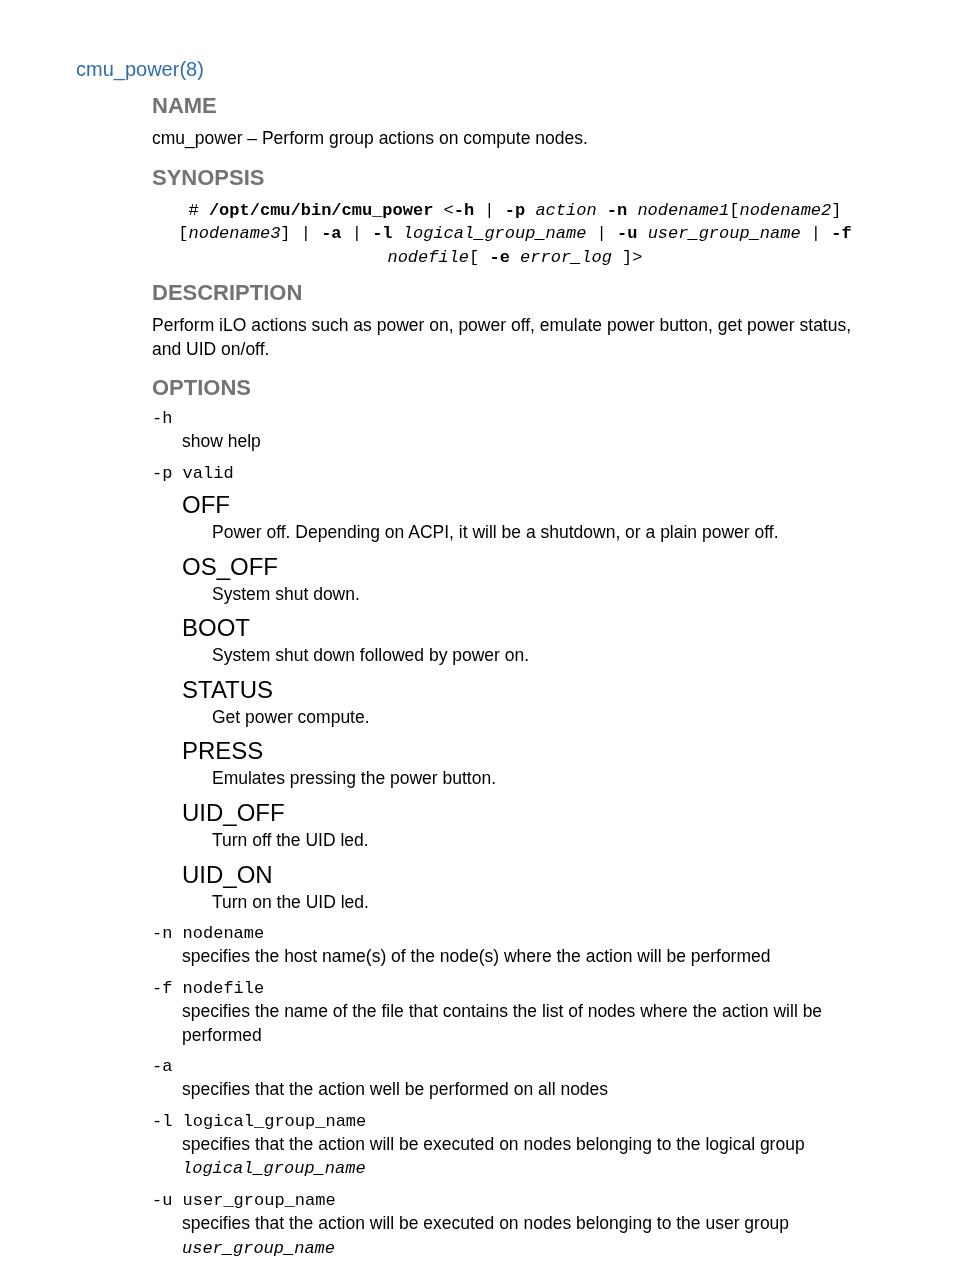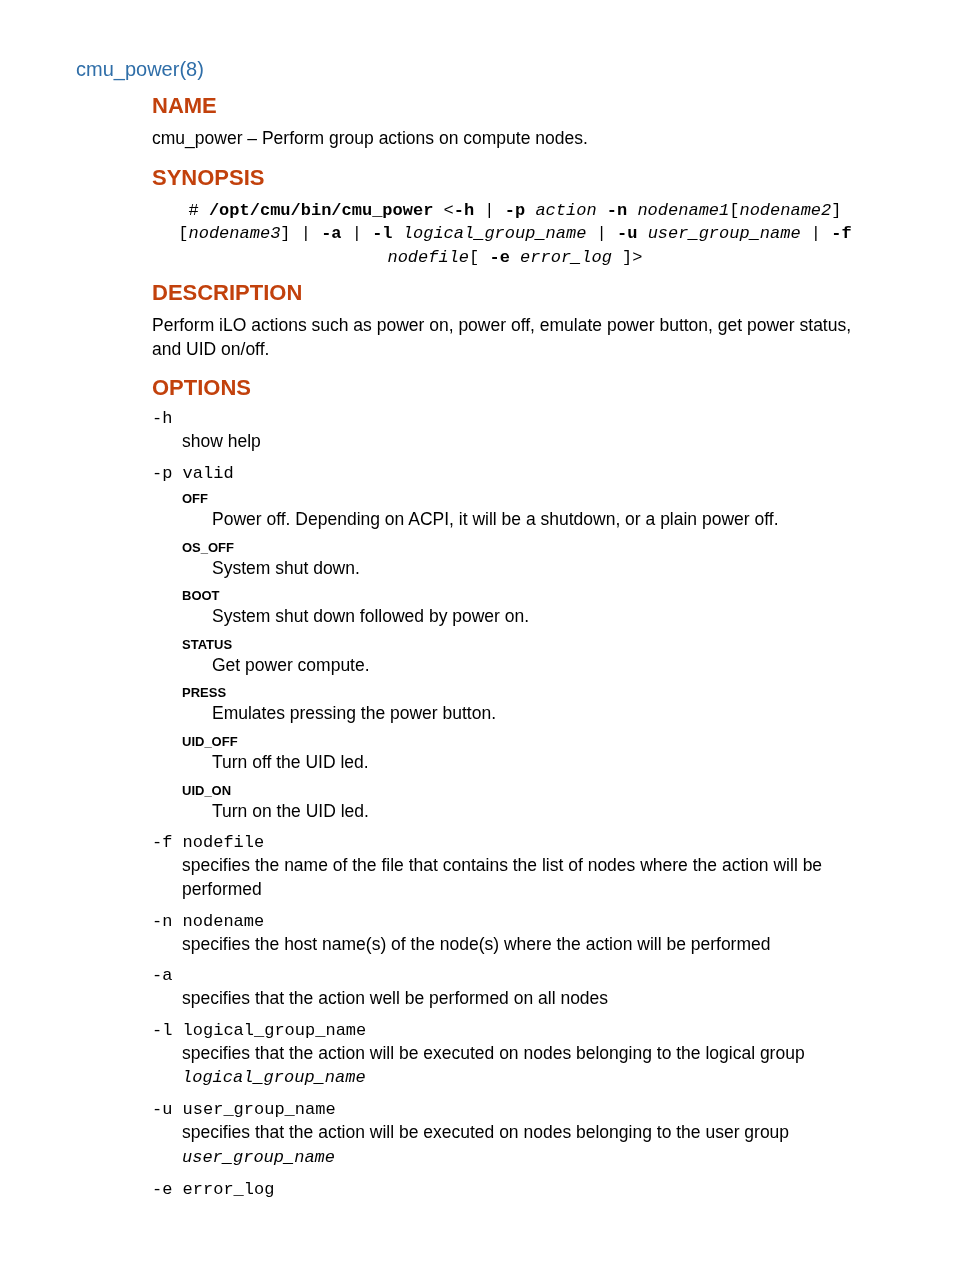--- a/index.html
+++ b/index.html
@@ -19,21 +19,21 @@
   .page-title {
     color: #2f6ea8;
     font-size: 20px;
     font-weight: 400;
     margin: 0 0 12px 0;
   }
   .content {
     margin-left: 76px;
   }
   .section-heading {
-    color: #c2410c;
+    color: #737373;
     font-weight: 700;
     font-size: 22px;
     margin: 0 0 8px 0;
   }
   .body-text {
     font-size: 17.5px;
     line-height: 1.35;
     margin: 0 0 14px 0;
     font-weight: 300;
   }
@@ -53,23 +53,23 @@
     font-size: 17px;
     margin: 0;
   }
   .opt-desc {
     font-size: 17.5px;
     line-height: 1.35;
     margin: 2px 0 0 30px;
     font-weight: 300;
   }
   .sub-term {
-    font-size: 13px;
+    font-size: 24px;
     margin: 8px 0 0 30px;
-    font-weight: 700;
+    font-weight: 400;
   }
   .sub-desc {
     font-size: 17.5px;
     line-height: 1.35;
     margin: 2px 0 0 60px;
     font-weight: 300;
   }
   .ital { font-style: italic; }
 </style>
 </head>
@@ -116,27 +116,27 @@
     <p class="sub-desc">Emulates pressing the power button.</p>
 
     <p class="sub-term">UID_OFF</p>
     <p class="sub-desc">Turn off the UID led.</p>
 
     <p class="sub-term">UID_ON</p>
     <p class="sub-desc">Turn on the UID led.</p>
   </div>
 
   <div class="opt-block">
-    <p class="opt-term mono">-f nodefile</p>
-    <p class="opt-desc">specifies the name of the file that contains the list of nodes where the action will be performed</p>
+    <p class="opt-term mono">-n nodename</p>
+    <p class="opt-desc">specifies the host name(s) of the node(s) where the action will be performed</p>
   </div>
 
   <div class="opt-block">
-    <p class="opt-term mono">-n nodename</p>
-    <p class="opt-desc">specifies the host name(s) of the node(s) where the action will be performed</p>
+    <p class="opt-term mono">-f nodefile</p>
+    <p class="opt-desc">specifies the name of the file that contains the list of nodes where the action will be performed</p>
   </div>
 
   <div class="opt-block">
     <p class="opt-term mono">-a</p>
     <p class="opt-desc">specifies that the action well be performed on all nodes</p>
   </div>
 
   <div class="opt-block">
     <p class="opt-term mono">-l logical_group_name</p>
     <p class="opt-desc"><span>specifies that the action will be executed on nodes belonging to the logical group </span><span class="mono ital">logical_group_name</span></p>

